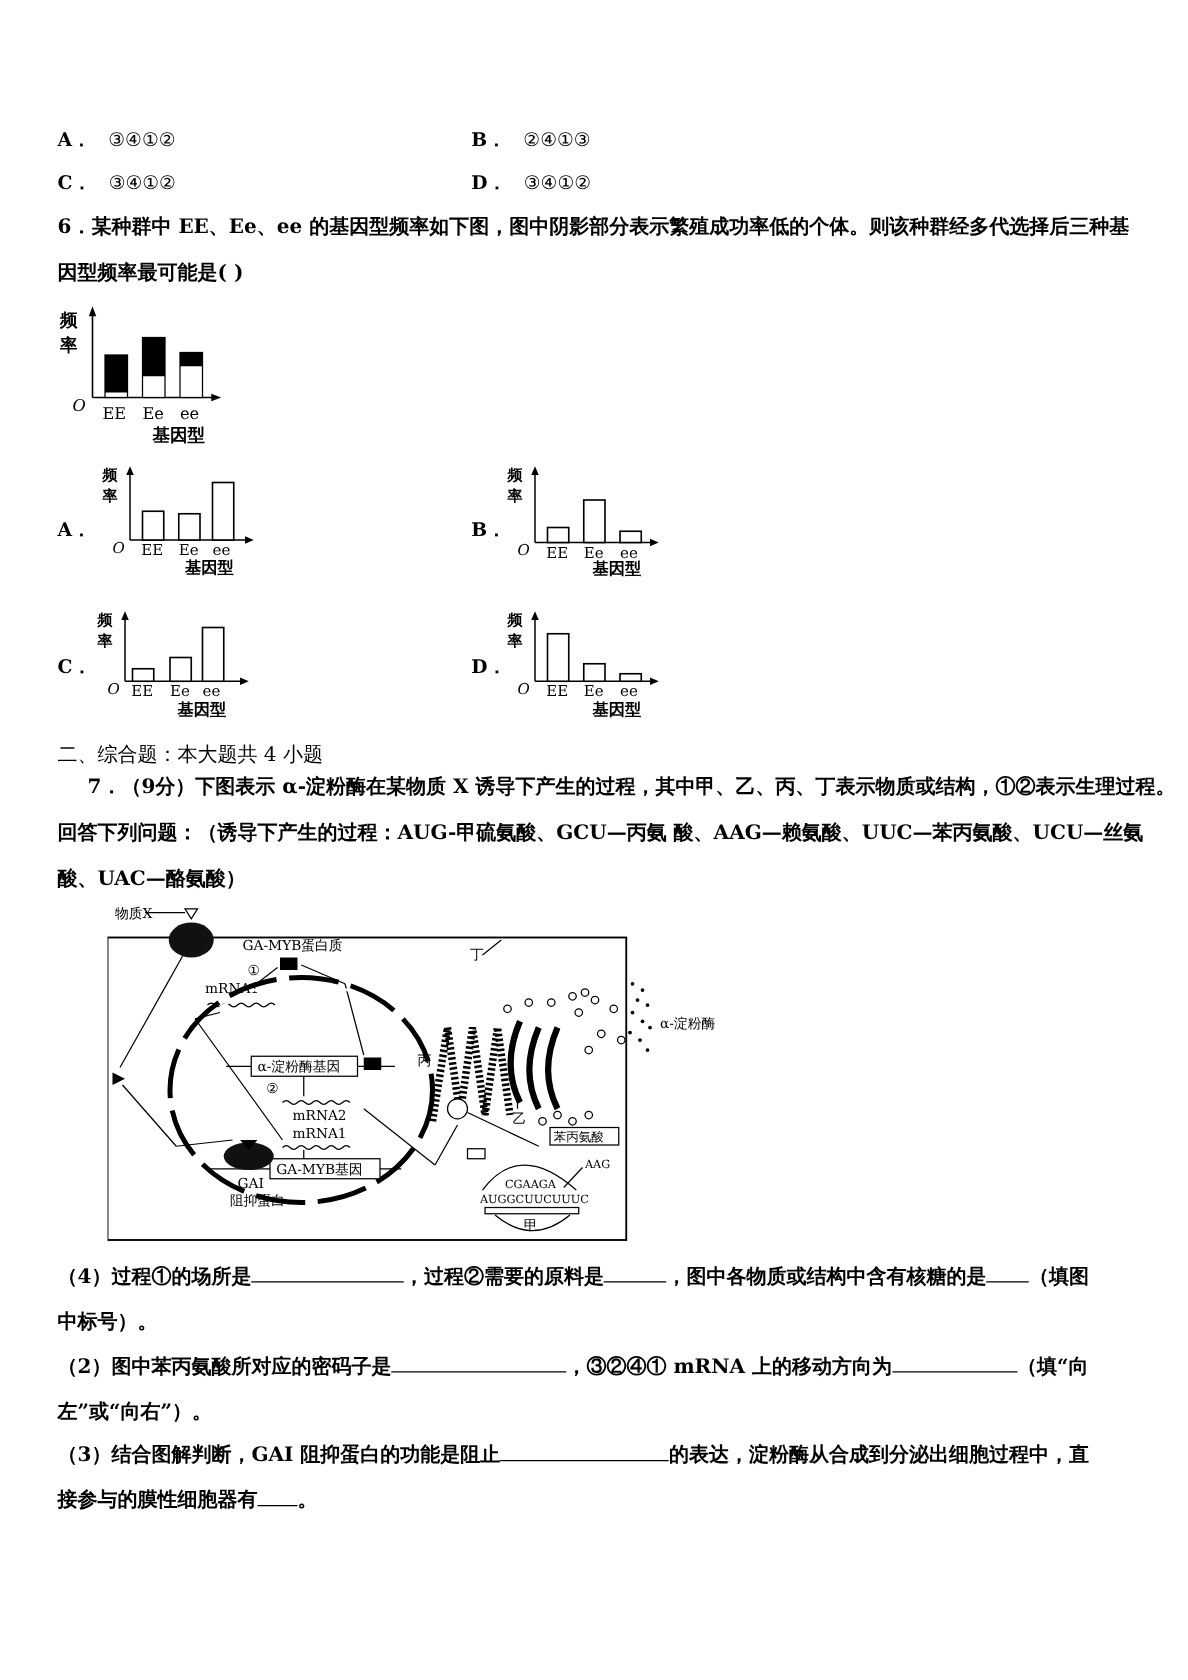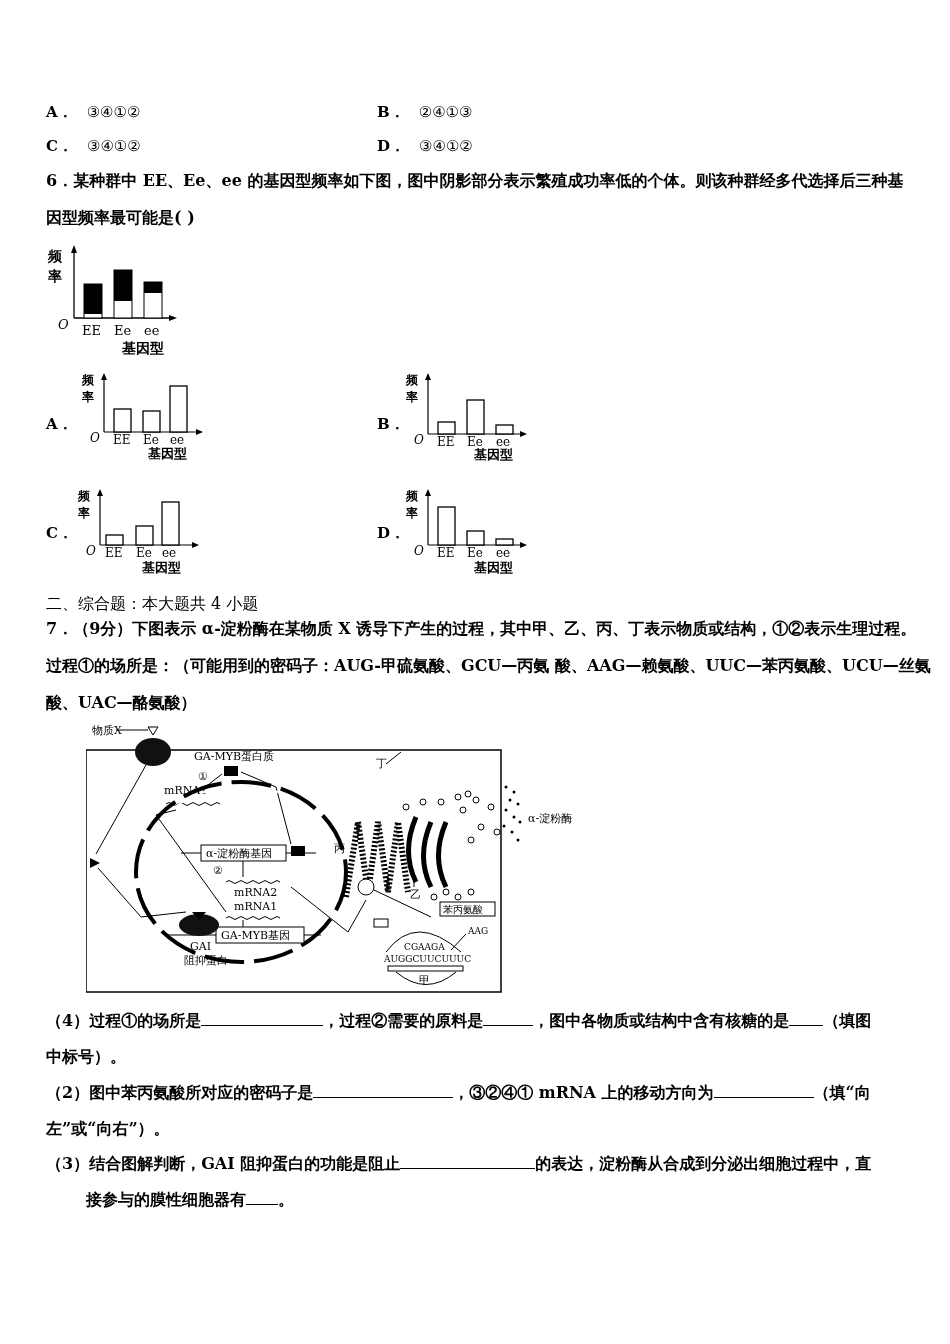--- a/index.html
+++ b/index.html
@@ -134,22 +134,22 @@
     <rect x="92" y="51" width="17" height="6" fill="#fff" stroke="#000" stroke-width="1.3"></rect>
     <text x="33" y="69" font-size="12">EE</text>
       <text x="63" y="69" font-size="12">Ee</text>
       <text x="92" y="69" font-size="12">ee</text>
     <text x="70" y="84" font-size="13" font-weight="bold">基因型</text>
   </svg>
 </div>
 
 <div class="line" style="top:594px;font-weight:normal;">二、综合题：本大题共 4 小题</div>
 
-<div class="line" style="top:619px;">7．（9分）下图表示 α-淀粉酶在某物质 X 诱导下产生的过程，其中甲、乙、丙、丁表示物质或结构，①②表示生理过程。</div>
-<div class="line" style="top:656px;">过程①的场所是：（可能用到的密码子：AUG-甲硫氨酸、GCU—丙氨 酸、AAG—赖氨酸、UUC—苯丙氨酸、UCU—丝氨</div>
+<div class="line" style="top:619px;margin-left:24px;">7．（9分）下图表示 α-淀粉酶在某物质 X 诱导下产生的过程，其中甲、乙、丙、丁表示物质或结构，①②表示生理过程。</div>
+<div class="line" style="top:656px;">回答下列问题：（诱导下产生的过程：AUG-甲硫氨酸、GCU—丙氨 酸、AAG—赖氨酸、UUC—苯丙氨酸、UCU—丝氨</div>
 <div class="line" style="top:693px;">酸、UAC—酪氨酸）</div>
 
 <div class="diagram">
   <svg width="520" height="272" viewBox="0 0 520 272">
 
     <rect x="0" y="28" width="415" height="242" fill="none" stroke="#000" stroke-width="1.5"></rect>
 
     <ellipse cx="67" cy="30" rx="18" ry="14" fill="#111"></ellipse>
     <polygon points="62,5 72,5 67,13" fill="#fff" stroke="#000"></polygon>
     <line x1="30" y1="8" x2="62" y2="8" stroke="#000"></line>
@@ -265,15 +265,15 @@
 <div class="line" style="top:1047px;">中标号）。</div>
 
 <div class="line" style="top:1083px;">
   <span>（2）图中苯丙氨酸所对应的密码子是</span><span class="blank" style="width:140px;"></span><span>，③②④① mRNA 上的移动方向为</span><span class="blank" style="width:100px;"></span><span>（填“向</span>
 </div>
 <div class="line" style="top:1119px;">左”或“向右”）。</div>
 
 <div class="line" style="top:1154px;">
   <span>（3）结合图解判断，GAI 阻抑蛋白的功能是阻止</span><span class="blank" style="width:135px;"></span><span>的表达，淀粉酶从合成到分泌出细胞过程中，直</span>
 </div>
-<div class="line" style="top:1190px;margin-left:40px;">
+<div class="line" style="top:1190px;">
   <span>接参与的膜性细胞器有</span><span class="blank" style="width:32px;"></span><span>。</span>
 </div>
 
 </body></html>

